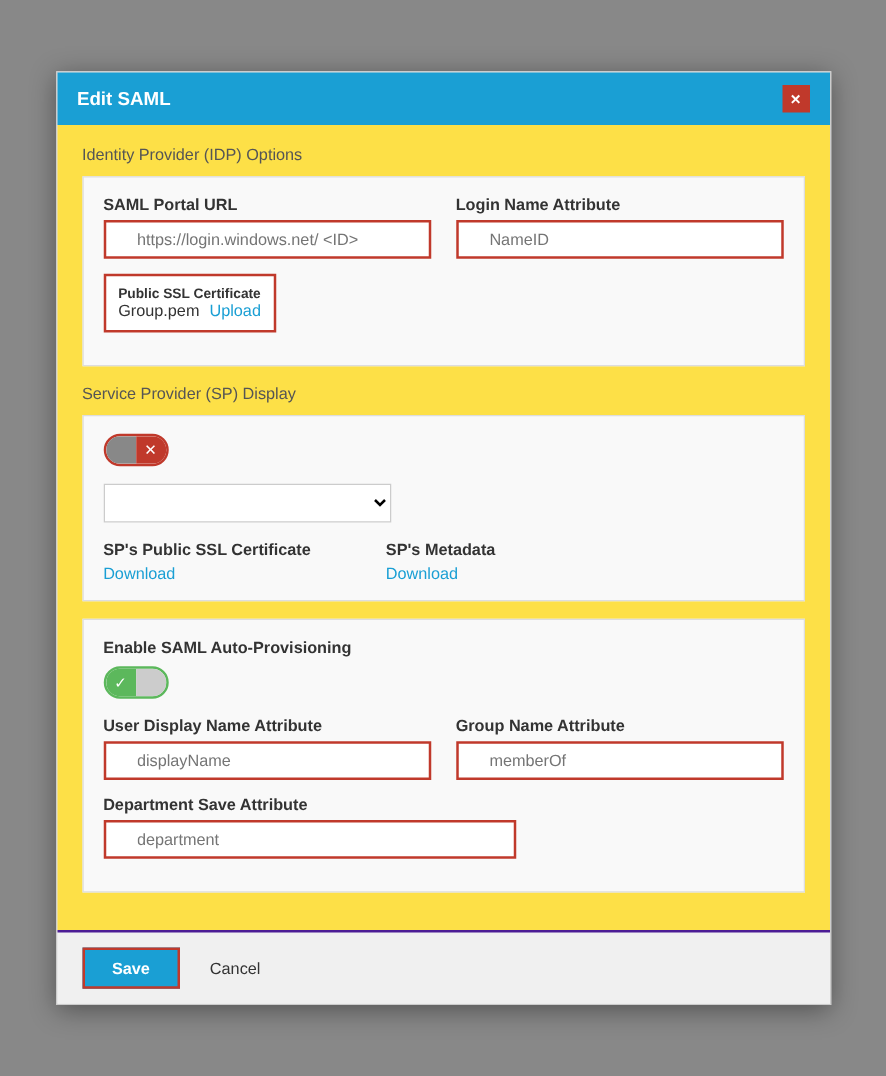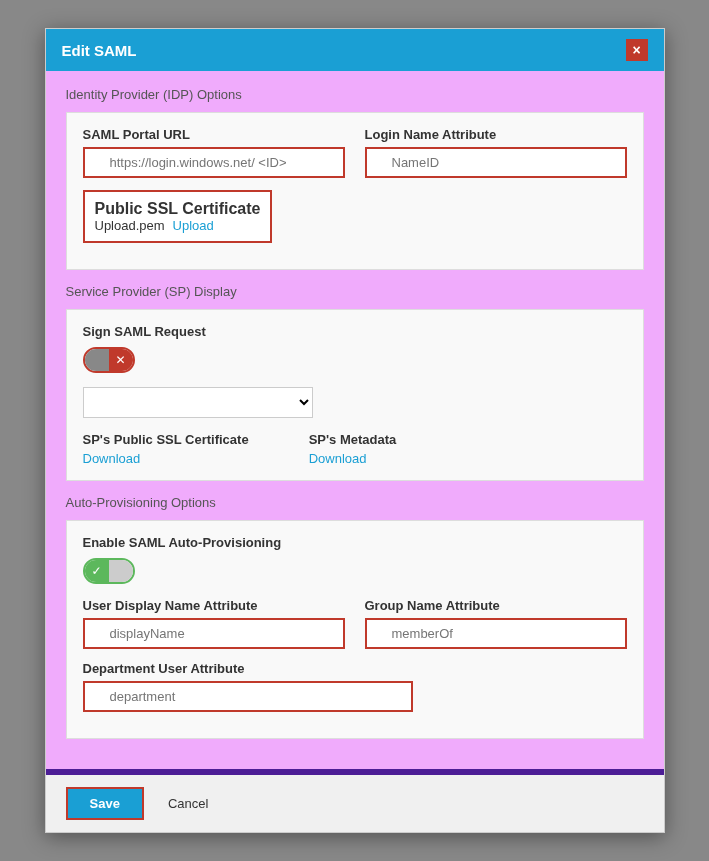--- a/index.html
+++ b/index.html
@@ -39,21 +39,21 @@
       height: 22px;
       font-size: 14px;
       cursor: pointer;
       display: flex;
       align-items: center;
       justify-content: center;
       font-weight: bold;
     }
     .modal-body {
       padding: 16px 20px;
-      background: #f0abfc;
+      background: #fde047;
     }
     .section-title {
       font-size: 13px;
       color: #555;
       font-weight: normal;
       margin-bottom: 10px;
     }
     .section-box {
       background: #f9f9f9;
       border: 1px solid #ddd;
@@ -86,21 +86,21 @@
       width: 100%;
     }
     .ssl-cert-box {
       border: 2px solid #c0392b;
       padding: 8px 10px;
       background: white;
       display: inline-block;
     }
     .ssl-cert-label {
       font-weight: bold;
-      font-size: 16px;
+      font-size: 11px;
       color: #333;
       margin-bottom: 0;
     }
     .ssl-cert-row {
       display: flex;
       align-items: center;
       gap: 8px;
       font-size: 13px;
     }
     .ssl-cert-filename {
@@ -185,21 +185,21 @@
     .download-link {
       color: #1a9fd4;
       text-decoration: none;
       font-size: 13px;
       cursor: pointer;
     }
     
     .modal-footer {
       padding: 12px 20px;
       background: #f0f0f0;
-      border-top: 6px solid #4c1d95;
+      border-top: 2px solid #4c1d95;
       display: flex;
       align-items: center;
       gap: 12px;
     }
     .btn-save {
       background: #1a9fd4;
       color: white;
       border: 2px solid #c0392b;
       padding: 7px 22px;
       font-size: 13px;
@@ -251,31 +251,30 @@
         </div>
         <div class="form-group">
           <label class="form-label">Login Name Attribute</label>
           <input class="form-input" type="text" placeholder="NameID" style="">
         </div>
       </div>
       <div class="form-row">
         <div class="ssl-cert-box">
           <div class="ssl-cert-label">Public SSL Certificate</div>
           <div class="ssl-cert-row">
-            <span class="ssl-cert-filename">Upload.pem</span>
+            <span class="ssl-cert-filename">Group.pem</span>
             <a class="upload-link">Upload</a>
           </div>
         </div>
       </div>
     </div>
 
     <div class="section-title">Service Provider (SP) Display</div>
     <div class="section-box">
       
-      <div class="form-label" style="margin-bottom:8px;">Sign SAML Request</div>
       <div class="toggle-container" style="margin-bottom:14px;">
         <div class="toggle-off">
           <div class="toggle-on-part"></div>
           <div class="toggle-off-part">✕</div>
         </div>
       </div>
 
       
       <select class="form-select">
         <option value=""></option>
@@ -288,21 +287,20 @@
             <a class="download-link">Download</a>
           </div>
           <div class="sp-link-group">
             <span class="sp-link-label">SP's Metadata</span>
             <a class="download-link">Download</a>
           </div>
         </div>
       </div>
     </div>
 
-    <div class="section-title">Auto-Provisioning Options</div>
     <div class="section-box">
       <div class="form-label" style="margin-bottom:8px;">Enable SAML Auto-Provisioning</div>
       <div class="toggle-container" style="margin-bottom:14px;">
         <div class="toggle-on">
           <div class="toggle-on-check">✓</div>
           <div class="toggle-on-right"></div>
         </div>
       </div>
 
       <div class="form-row">
@@ -311,21 +309,21 @@
           <input class="form-input" type="text" placeholder="displayName" style="">
         </div>
         <div class="form-group">
           <label class="form-label">Group Name Attribute</label>
           <input class="form-input" type="text" placeholder="memberOf" style="">
         </div>
       </div>
 
       <div class="form-row">
         <div class="form-group" style="max-width:330px;">
-          <label class="form-label">Department User Attribute</label>
+          <label class="form-label">Department Save Attribute</label>
           <input class="form-input" type="text" placeholder="department" style="">
         </div>
       </div>
     </div>
 
   </div>
 
   <div class="modal-footer">
     <button class="btn-save">Save</button>
     <button class="btn-cancel">Cancel</button>

